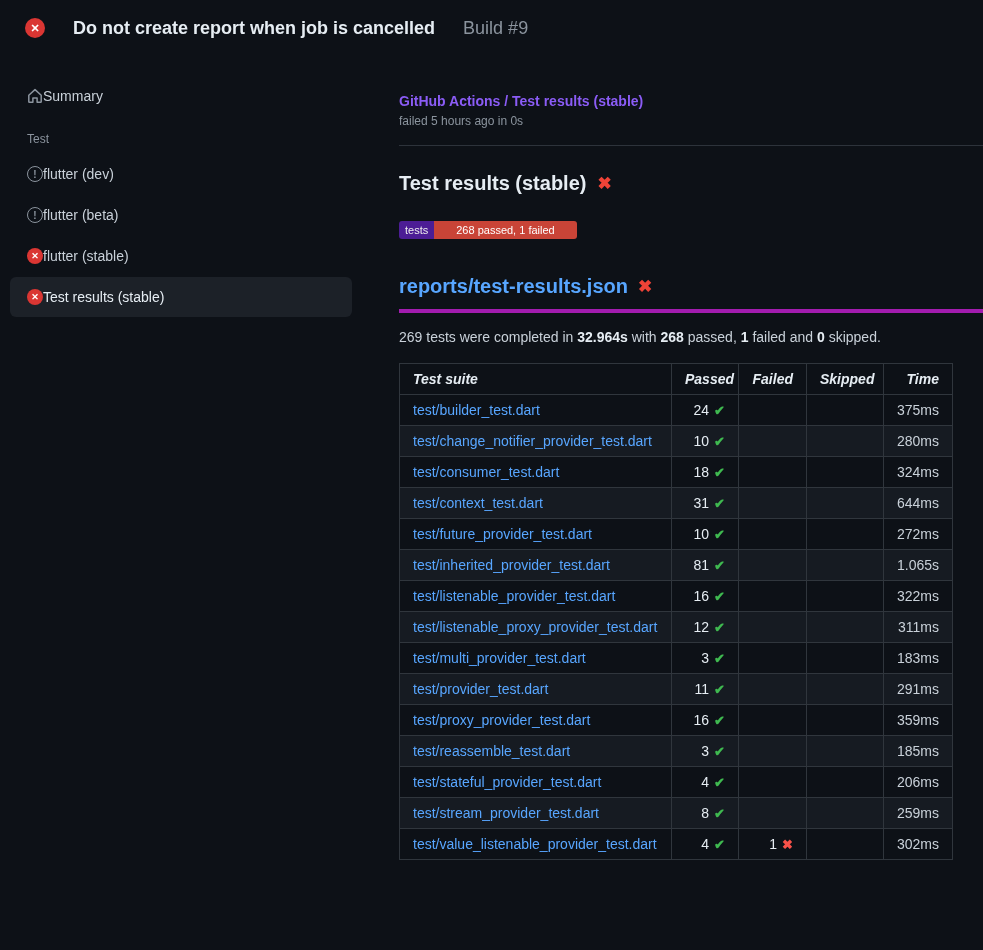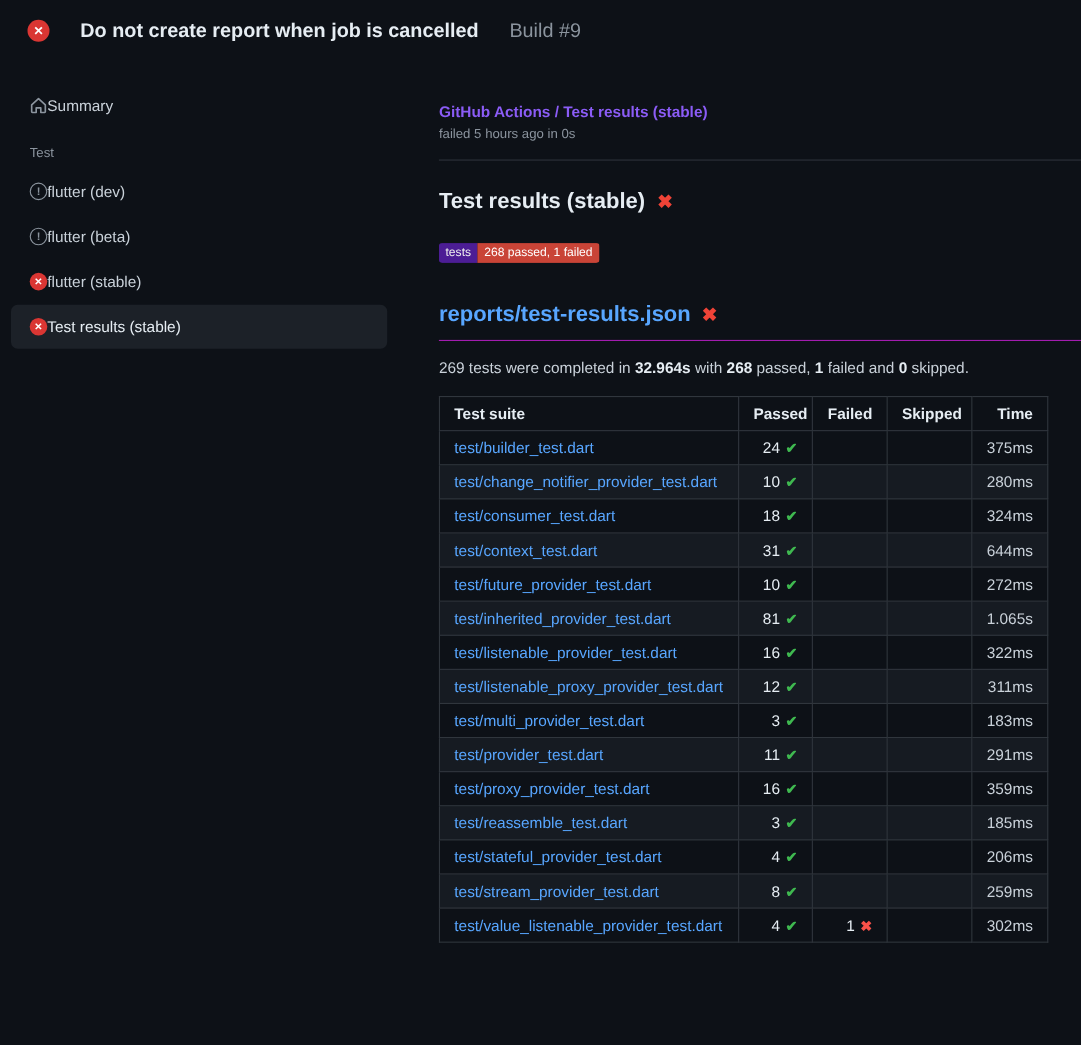--- a/index.html
+++ b/index.html
@@ -33,32 +33,32 @@
   .jobs-label { color:#8b949e; font-size:12px; margin:16px 0 8px 27px; }
   main { flex:1 1 auto; padding:37px 0 0 9px; }
   .breadcrumb { font-size:14px; font-weight:700; color:#8b5cf6; }
   .run-status { font-size:12px; color:#8b949e; margin-top:5px; }
   .divider { border:none; border-top:1px solid #2d333b; margin:17px 0 0 0; }
   .section-heading { display:flex; align-items:center; gap:11px; margin:26px 0 0 0;
                      font-size:20px; font-weight:700; color:#e6edf3; }
   .badge { display:inline-flex; margin-top:26px; font-size:11px; line-height:18px;
            border-radius:3px; overflow:hidden; }
   .badge-label { background:#4c1d95; color:#eeeeee; padding:0 6px; }
-  .badge-value { background:#c94437; color:#ffffff; padding:0 6px; }
+  .badge-value { background:#c94437; color:#ffffff; padding:0 22px; }
   .report-heading { display:flex; align-items:center; gap:10px; margin:36px 0 0 0;
                     font-size:20px; font-weight:600; padding-bottom:11px;
-                    border-bottom:1px solid #a21caf; }
+                    border-bottom:4px solid #a21caf; }
   .report-heading a { color:#58a6ff; text-decoration:none; cursor:pointer; }
   .summary-line { margin:16px 0 0 0; color:#c9d1d9; }
   .summary-line b { color:#e6edf3; }
   
   table { border-collapse:collapse; margin-top:18px; width:553px; table-layout:fixed; }
   th, td { border:1px solid #30363d; padding:7px 13px; font-size:14px; text-align:right; }
   th:first-child, td:first-child { text-align:left; }
-  th { color:#e6edf3; font-weight:600; }
+  th { color:#e6edf3; font-weight:600;font-style:italic; }
   tbody tr:nth-child(even) { background:#161b22; }
   td.suite a { color:#58a6ff; text-decoration:none; cursor:pointer; }
   td.time { color:#c9d1d9; }
   td .num { color:#e6edf3; }
   .check { color:#3fb950; font-size:13px; margin-left:5px; font-weight:700; }
   .fail-x { color:#f85149; font-size:13px; margin-left:5px; font-weight:700; }
   col.c-suite { width:272px; } col.c-passed { width:67px; } col.c-failed { width:68px; }
   col.c-skipped { width:77px; } col.c-time { width:69px; }
   .home-icon svg { display:block; }
 </style>

